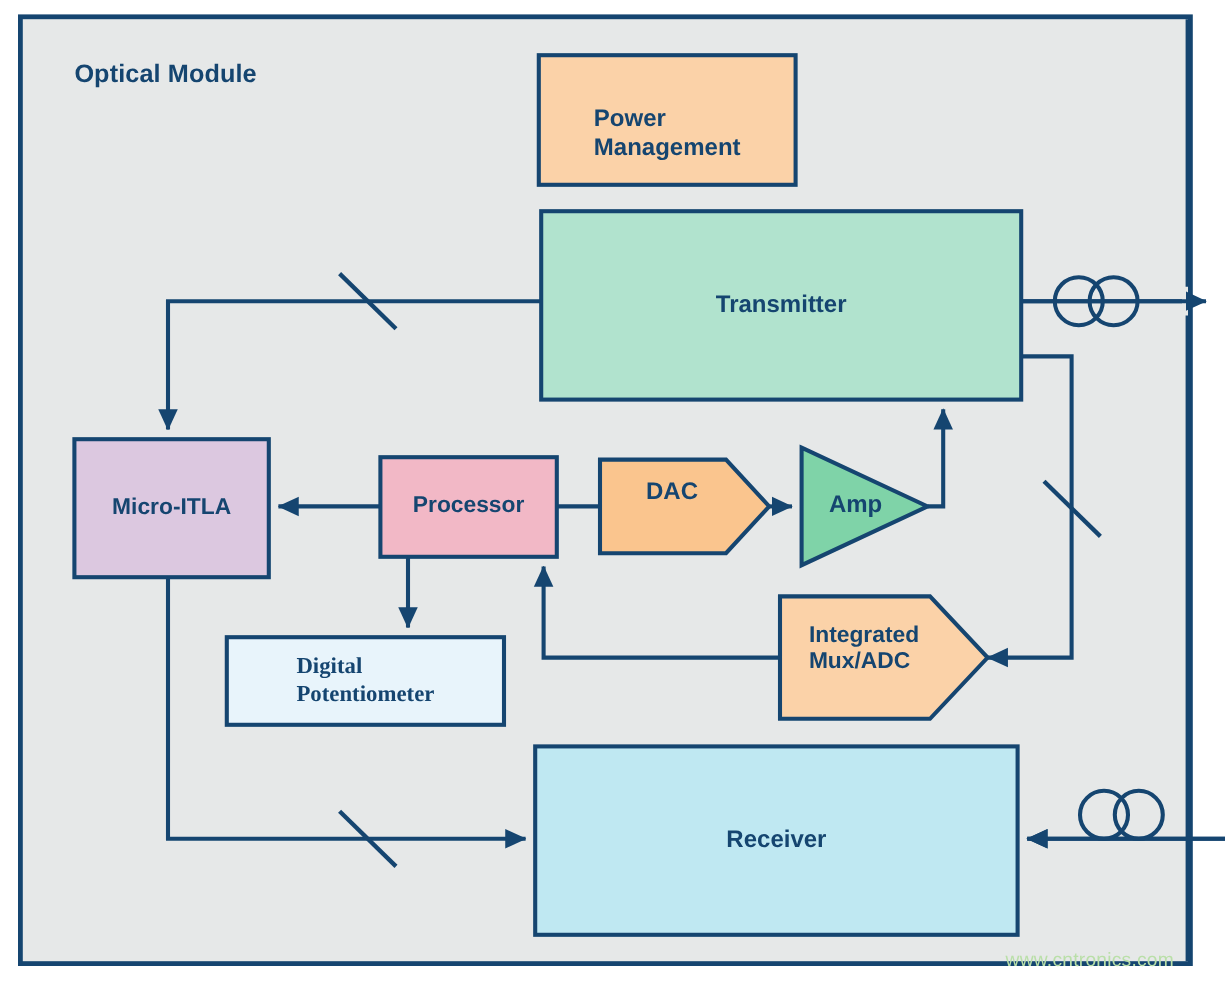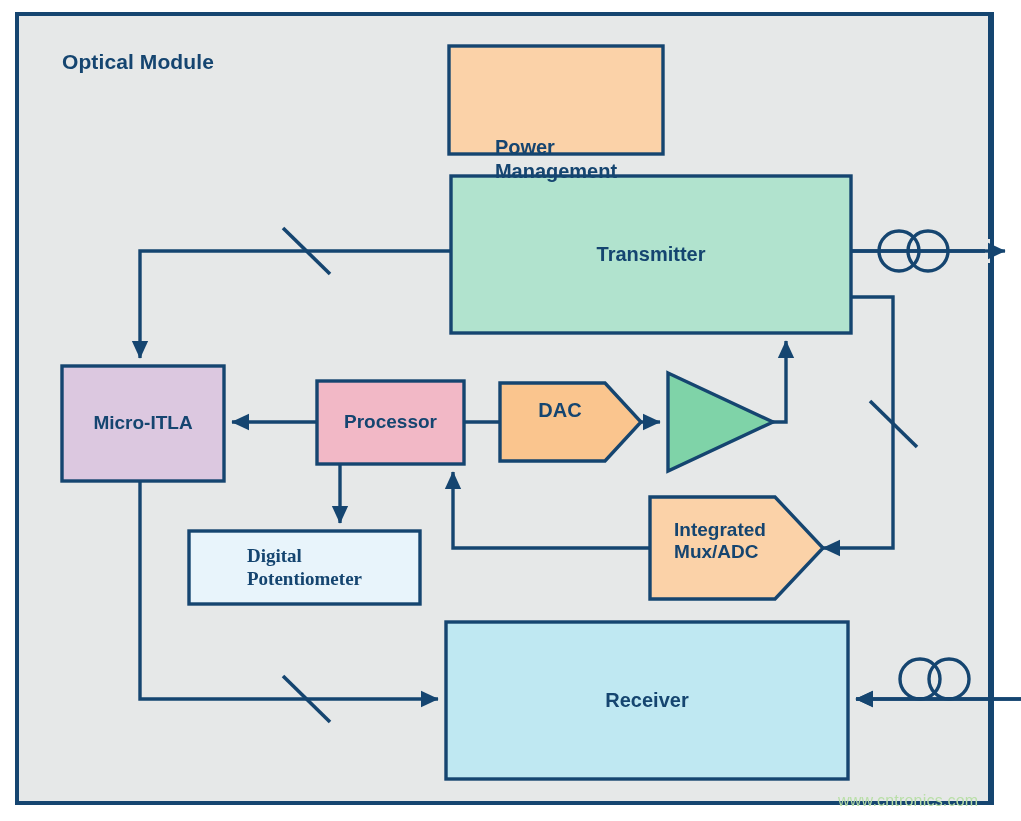--- a/index.html
+++ b/index.html
@@ -17,21 +17,21 @@
     line-height:1.18;
     white-space:pre-line;
     pointer-events:none;
     display:flex;align-items:center;justify-content:center;
   }
   #module-title{
     left:62px;top:46px;width:300px;height:32px;
     justify-content:flex-start;
     font-size:21px;letter-spacing:.1px;
   }
-  #lbl-power{left:449px;top:46px;width:214px;height:132px;font-size:20px;margin-top:48px;}
+  #lbl-power{left:449px;top:46px;width:214px;height:132px;font-size:20px;}
   #lbl-transmitter{left:451px;top:176px;width:400px;height:157px;font-size:20px;}
   #lbl-microitla{left:62px;top:366px;width:162px;height:115px;font-size:19px;}
   #lbl-processor{left:317px;top:381px;width:147px;height:83px;font-size:19px;}
   #lbl-dac{left:500px;top:383px;width:120px;height:56px;font-size:20px;}
   #lbl-amp{left:672px;top:400px;width:82px;height:44px;font-size:20px;}
   #lbl-digpot{left:189px;top:531px;width:231px;height:73px;font-size:19px;font-family:Liberation Serif, serif;}
   #lbl-mux{left:650px;top:505px;width:140px;height:72px;font-size:19px;}
   #lbl-receiver{left:446px;top:622px;width:402px;height:157px;font-size:20px;}
   #watermark{
     position:absolute;left:838px;top:792px;
@@ -126,20 +126,21 @@
 Management</div>
 
   <div class="lbl" id="lbl-transmitter">Transmitter</div>
 
   <div class="lbl" id="lbl-microitla">Micro-ITLA</div>
 
   <div class="lbl" id="lbl-processor">Processor</div>
 
   <div class="lbl" id="lbl-dac">DAC</div>
 
+  <div class="lbl" id="lbl-amp">Amp</div>
 
   <div class="lbl" id="lbl-digpot">Digital
 Potentiometer</div>
 
   <div class="lbl" id="lbl-mux">Integrated
 Mux/ADC</div>
 
   <div class="lbl" id="lbl-receiver">Receiver</div>
 
   <div id="watermark">www.cntronics.com</div>

